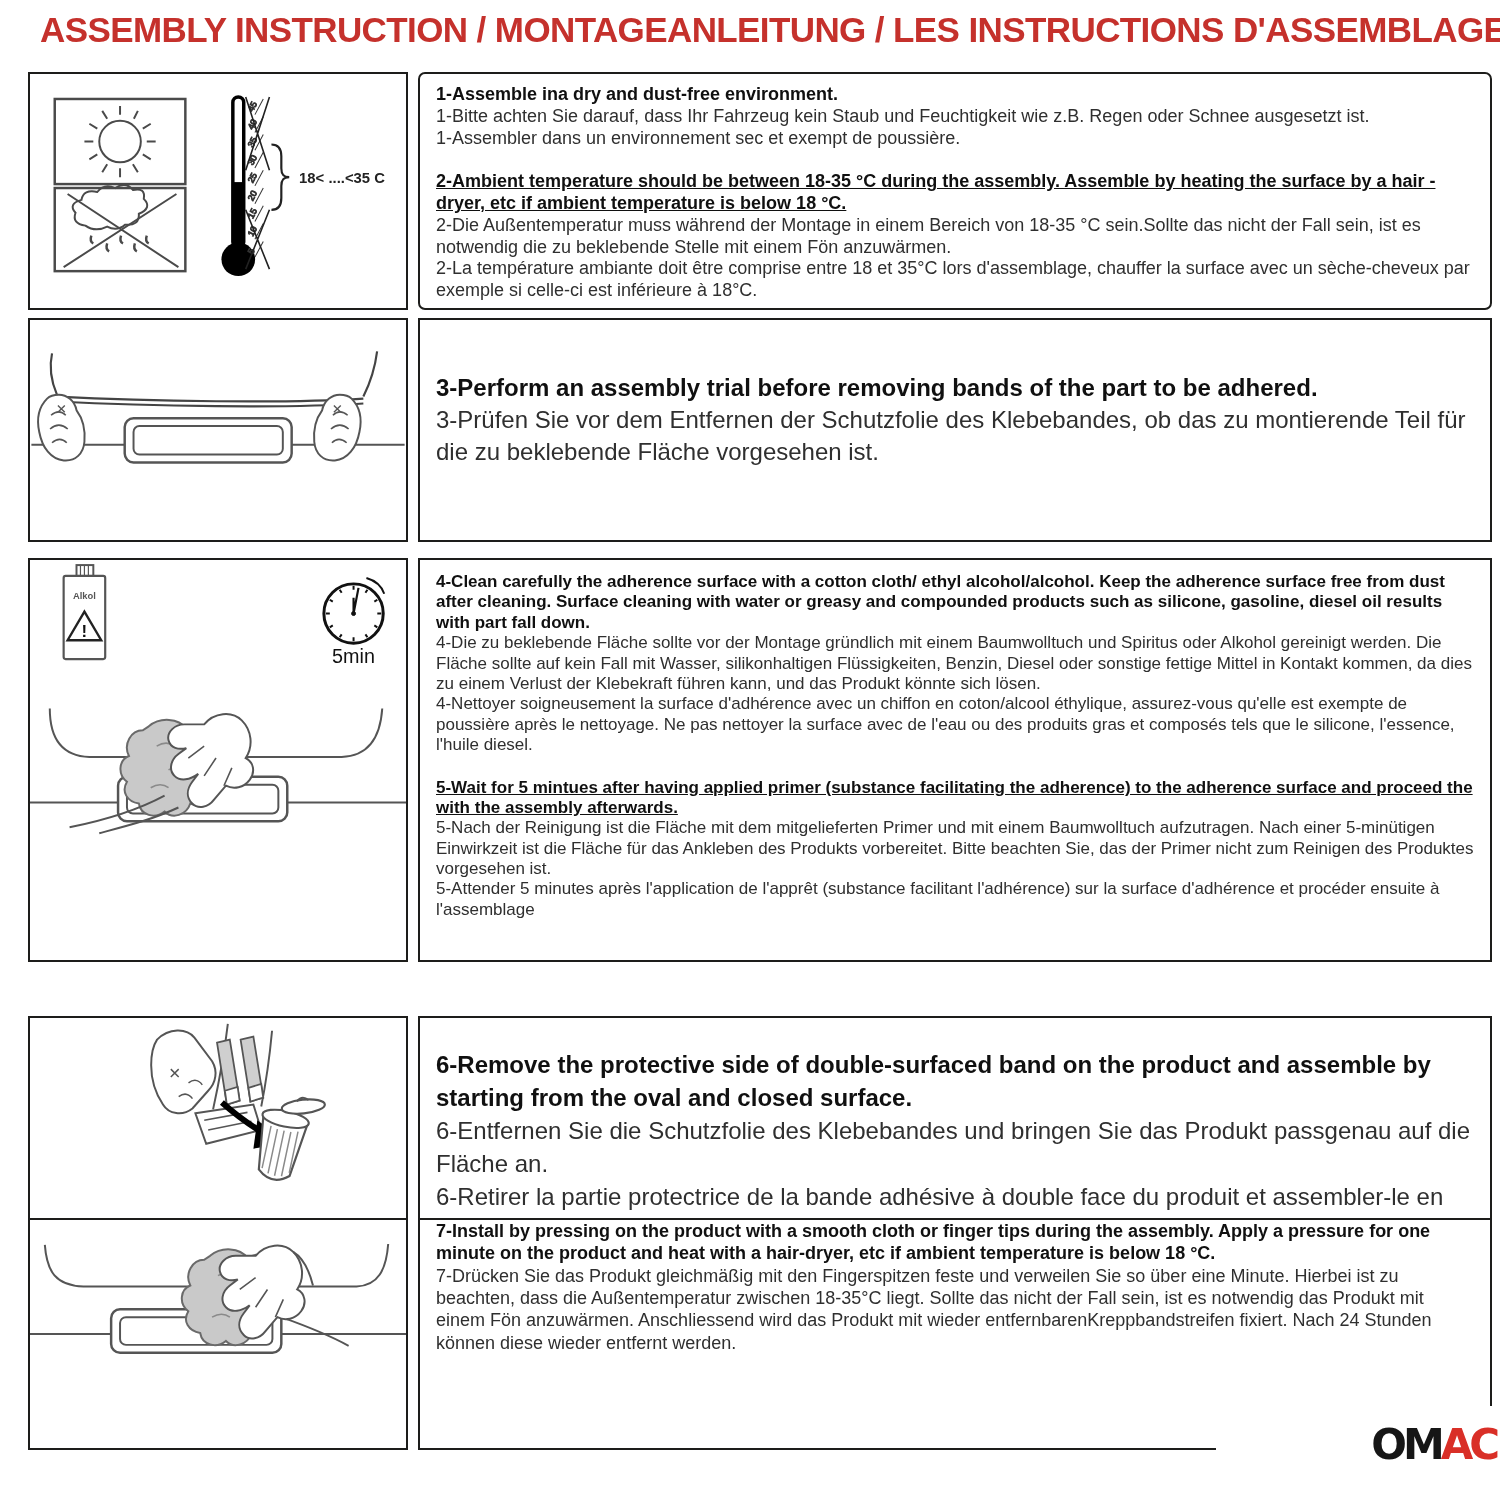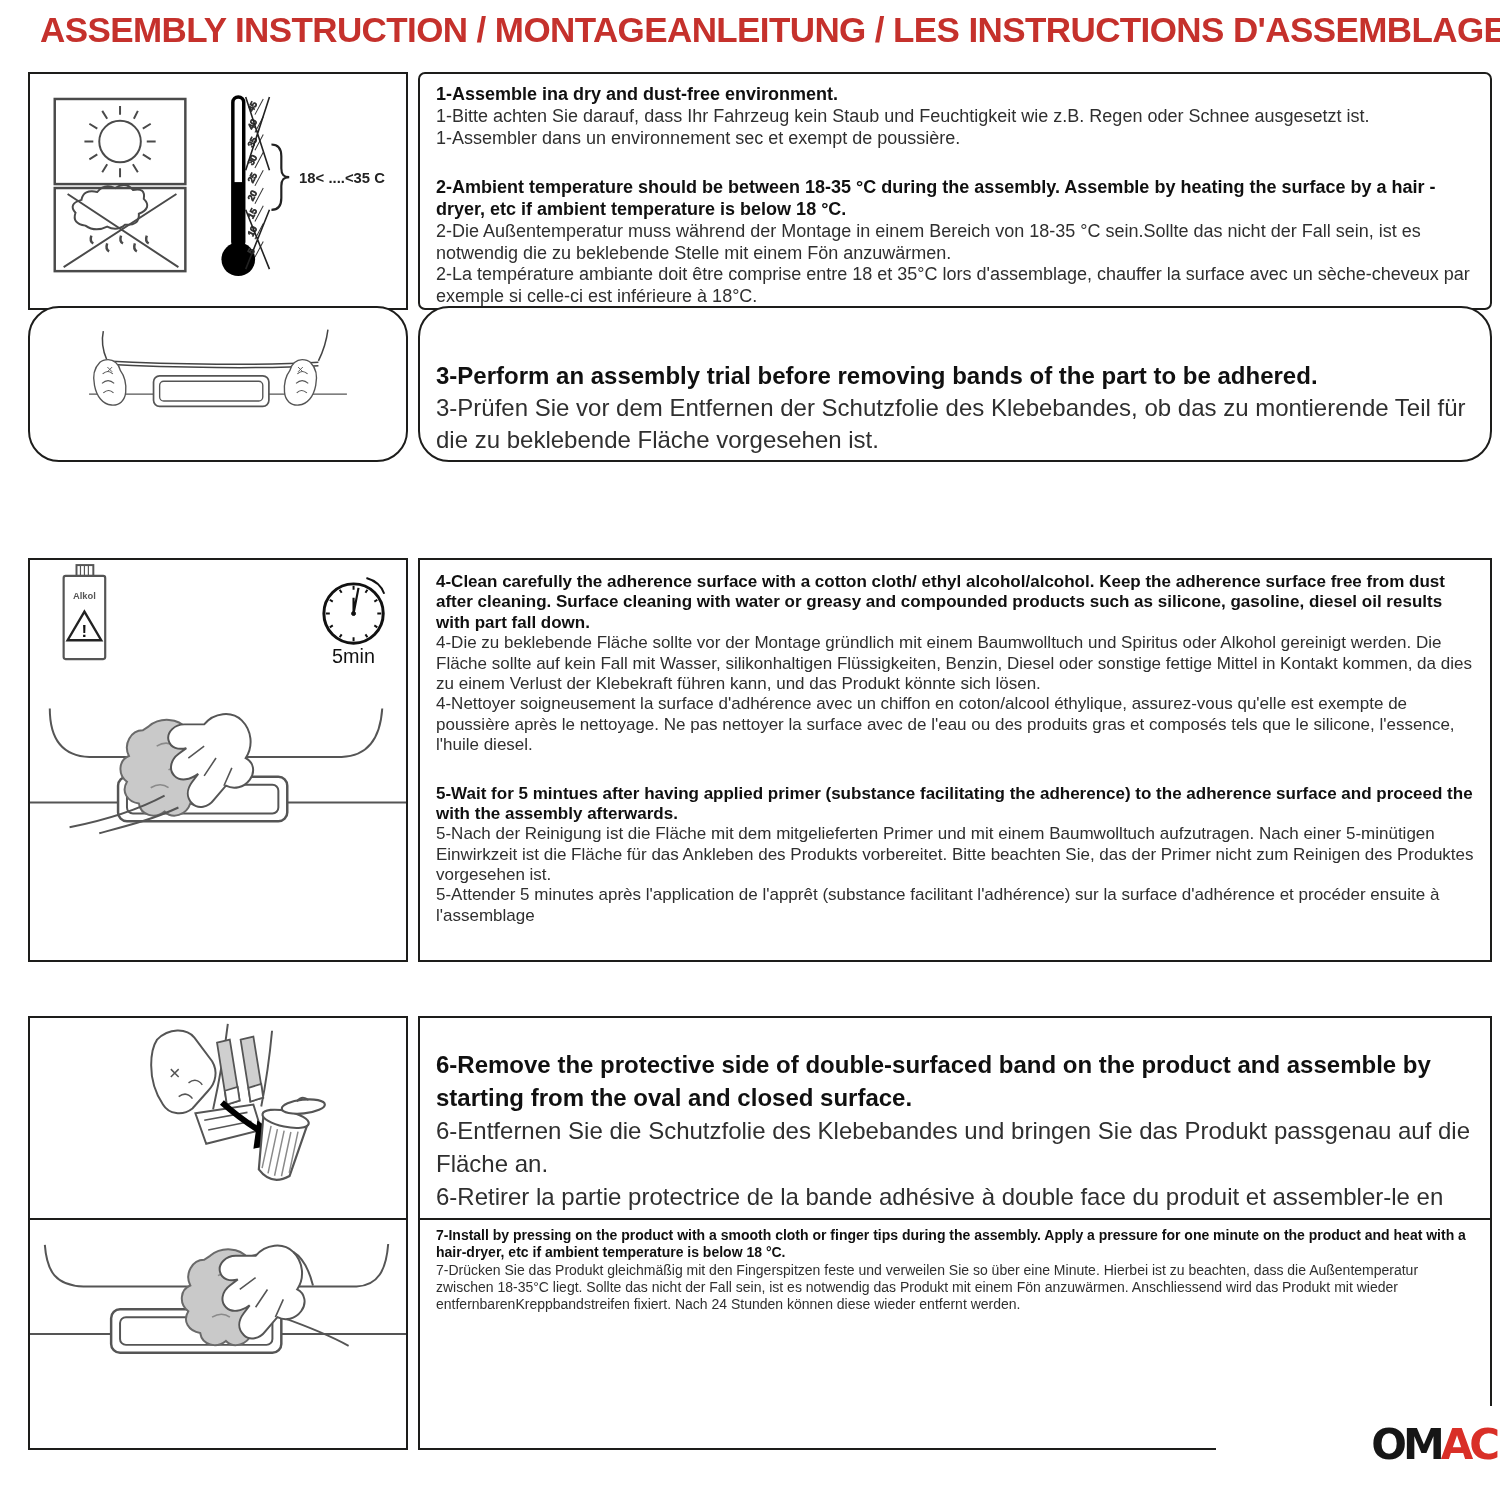--- a/index.html
+++ b/index.html
@@ -16,28 +16,28 @@
     position:absolute;left:28px;width:380px;border:2px solid #1d1d1b;
     background:#fff;box-sizing:border-box;
   }
   .fig svg{display:block;width:100%;height:100%;}
   .txt{
     position:absolute;left:418px;width:1074px;border:2px solid #1d1d1b;
     background:#fff;box-sizing:border-box;padding:10px 16px;color:#2f2f2f;
   }
   p{margin:0;}
   .b{font-weight:700;color:#101010;}
-  .gap{margin-top:28px;}
+  .gap{margin-top:22px;text-decoration:underline;}
   .t1{font-size:18px;line-height:1.21;border-radius:7px;}
   .t2{font-size:24px;line-height:1.34;padding-top:52px;}
   .t3{font-size:17px;line-height:1.2;padding-top:12px;}
   .t4{font-size:24px;line-height:1.38;padding-top:30px;}
-  .t5{font-size:14px;line-height:1.24;padding-top:7px;}
+  .t5{font-size:18px;line-height:1.24;padding-top:0;}
   .r1{top:72px;height:238px;}
-  .r2{top:306px;height:156px;border-radius:31px;}
+  .r2{top:318px;height:224px;}
   .r3{top:558px;height:404px;}
   .r4{top:972px;height:233px;margin-top:44px;}
   .r5{top:1218px;height:232px;}
   .logo{
     position:absolute;left:1216px;top:1406px;width:284px;height:78px;background:#fff;
     display:flex;align-items:center;justify-content:flex-end;
     font-family:"DejaVu Sans",sans-serif;font-weight:800;font-size:42px;
     letter-spacing:-4px;line-height:1;padding-right:4px;box-sizing:border-box;
   }
   .logo .lb{color:#161616;}

